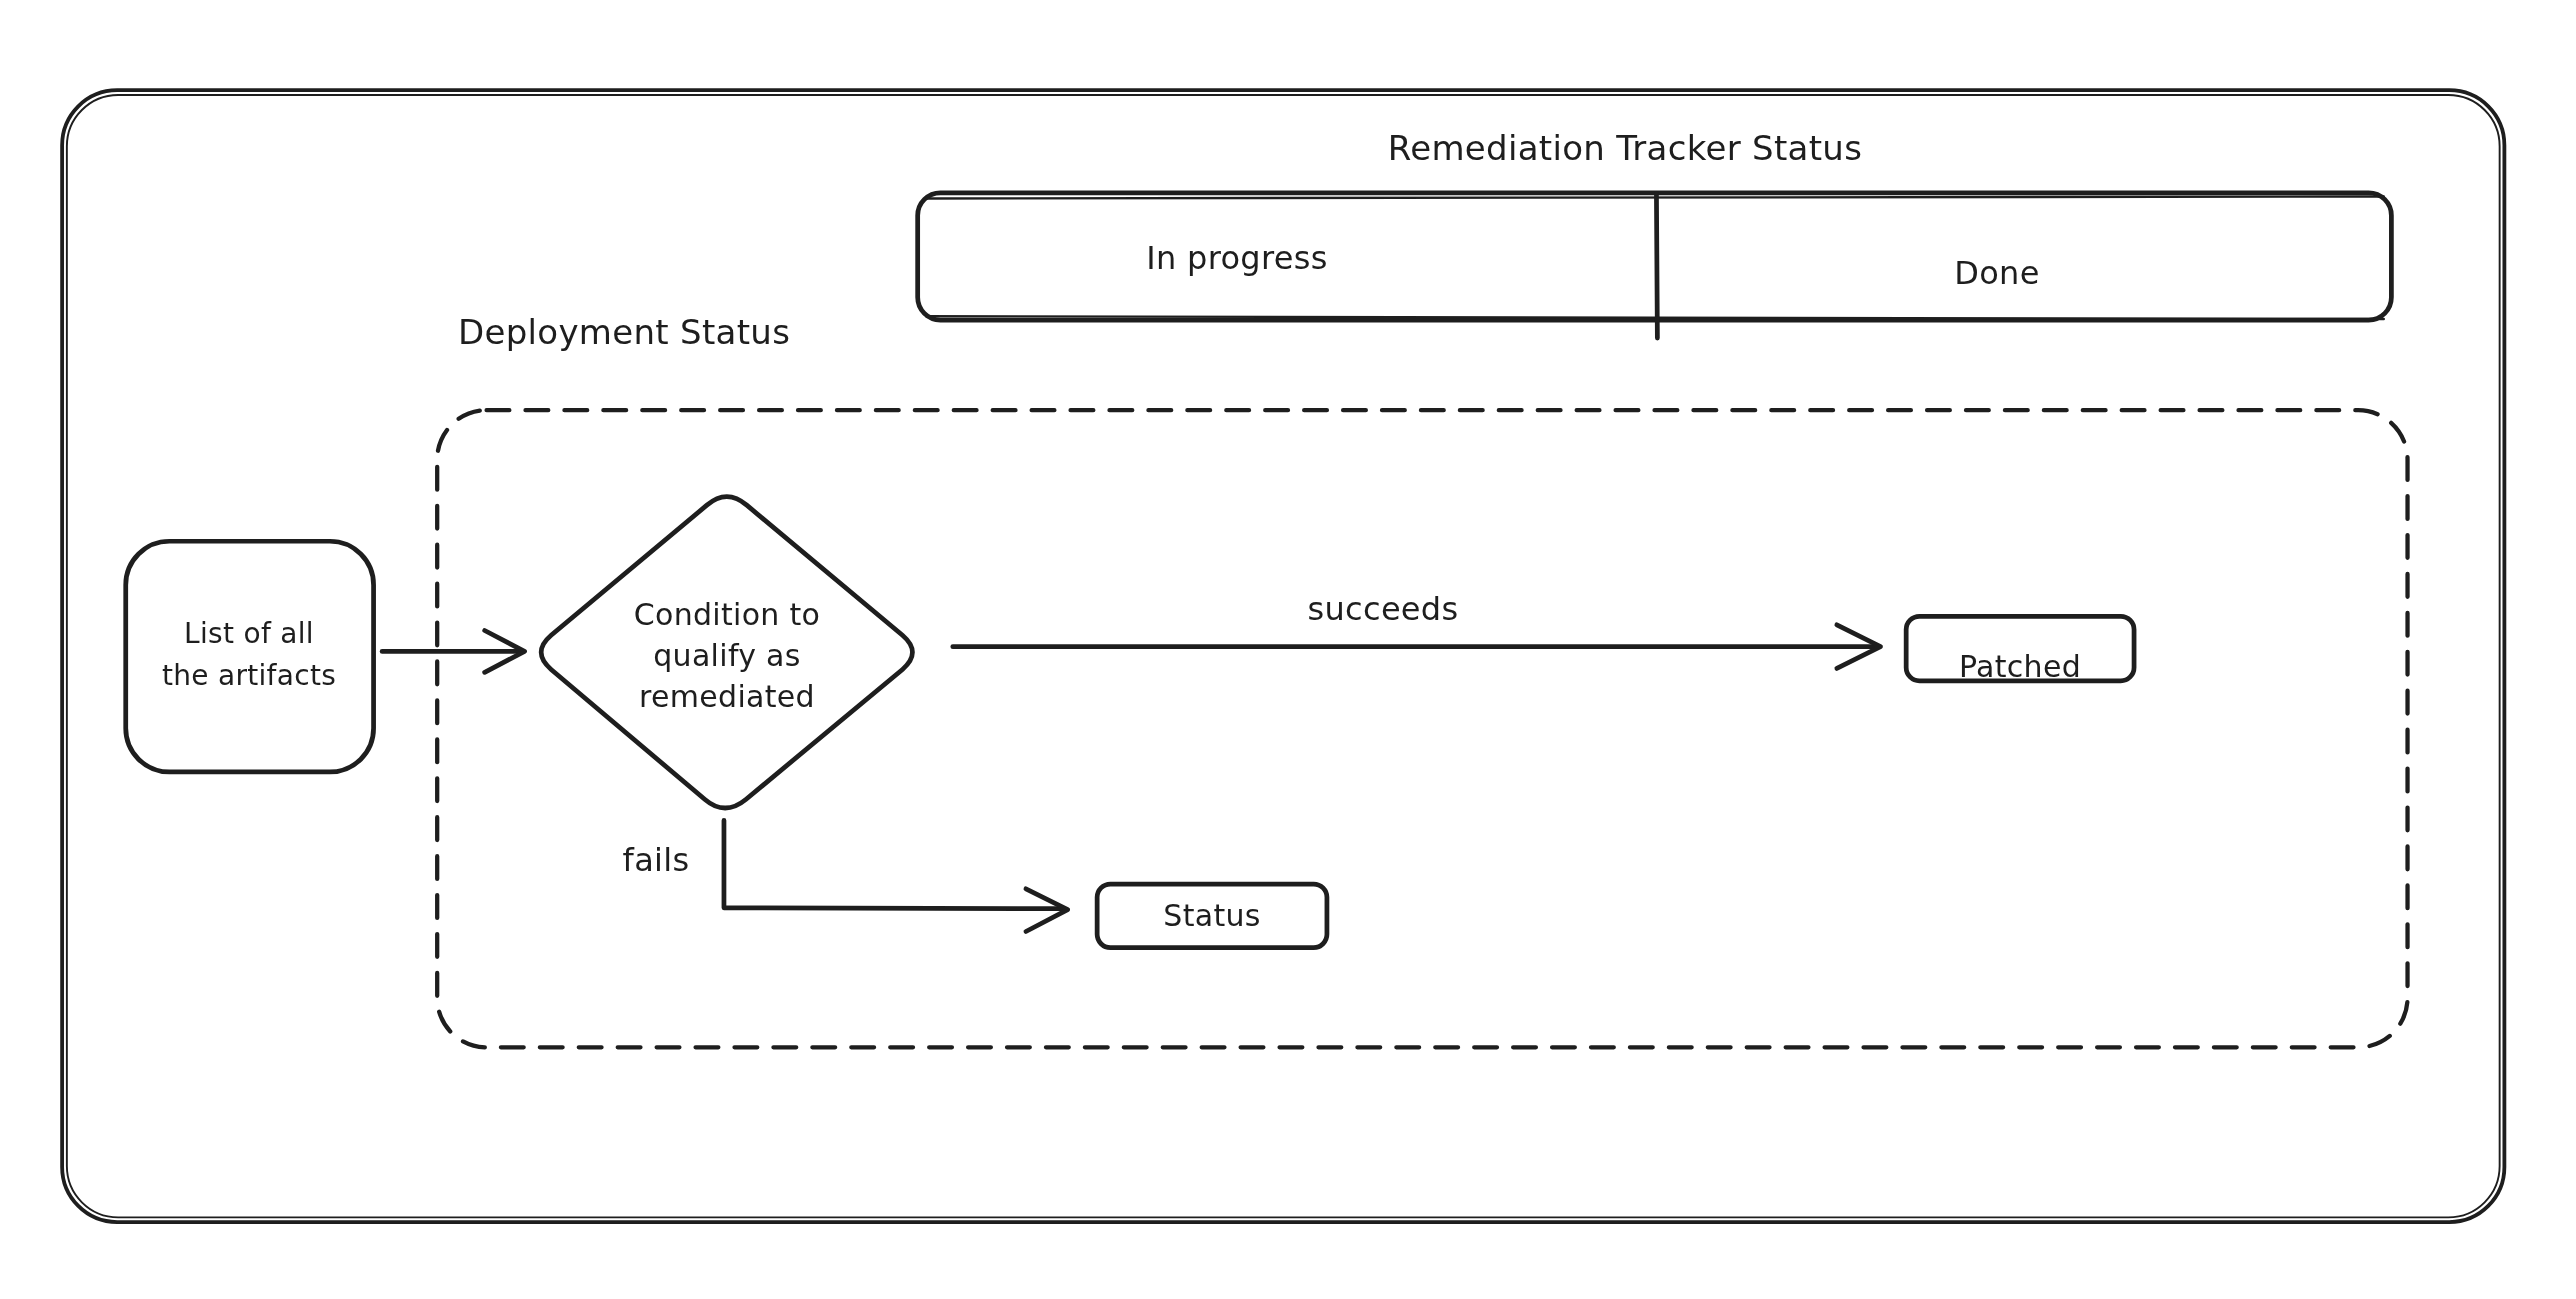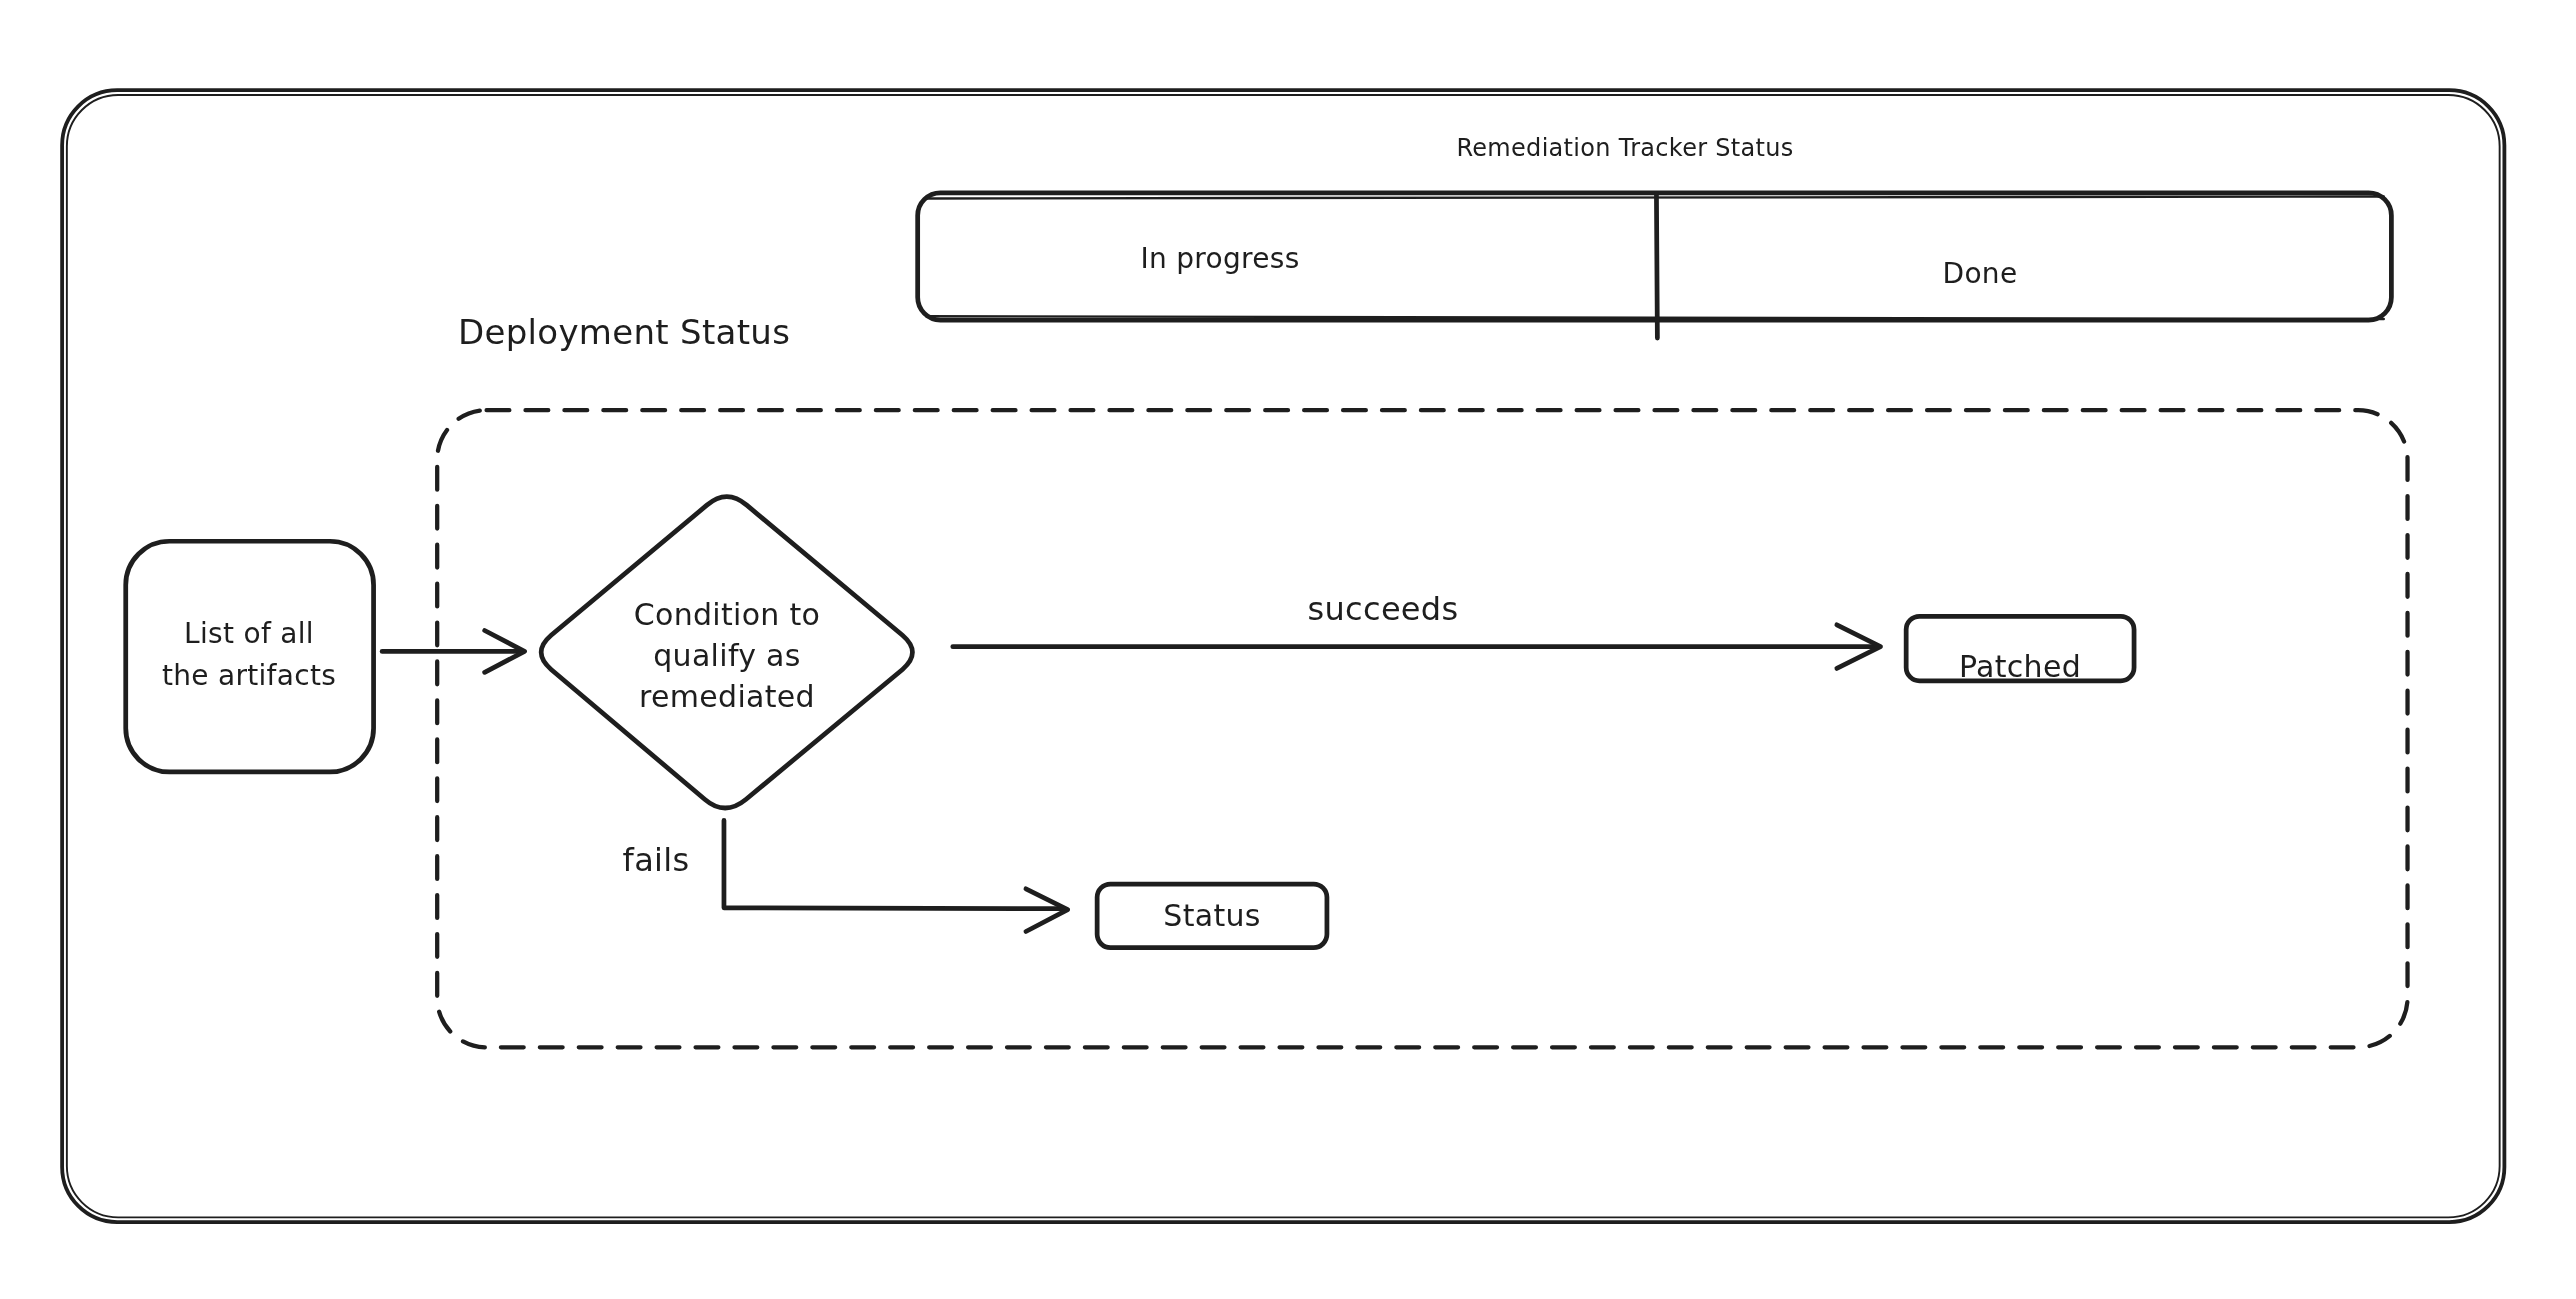--- a/index.html
+++ b/index.html
@@ -30,22 +30,22 @@
     letter-spacing: 0.3px;
   }
   .center {
     transform: translate(-50%, -50%);
     text-align: center;
   }
   .vcenter {
     transform: translateY(-50%);
     text-align: left;
   }
-  .title-text   { font-size: 24px; }
-  .cell-text    { font-size: 28px; }
+  .title-text   { font-size: 34px; }
+  .cell-text    { font-size: 32px; margin-left: 17px; }
   .frame-text   { font-size: 34px; }
   .node-text-lg { font-size: 28px; line-height: 42px; }
   .node-text-md { font-size: 30px; line-height: 41px; }
   .node-text-sm { font-size: 30px; }
   .edge-text    { font-size: 32px; }
 </style>
 </head>
 <body>
 
 <div id="stage">

